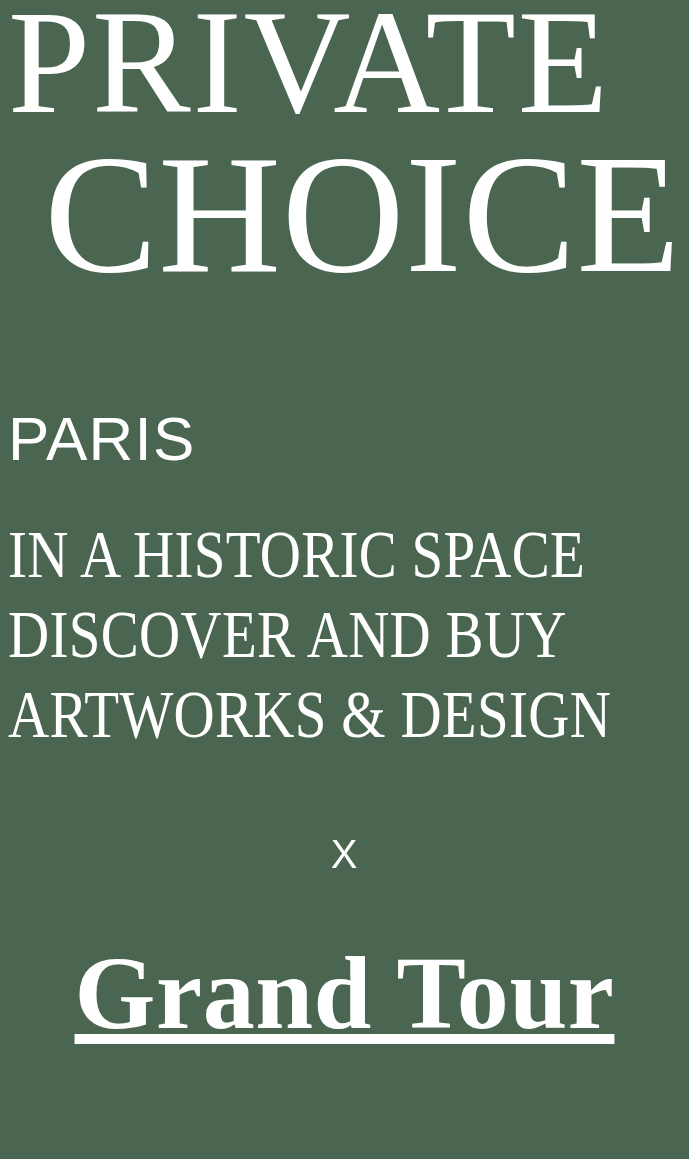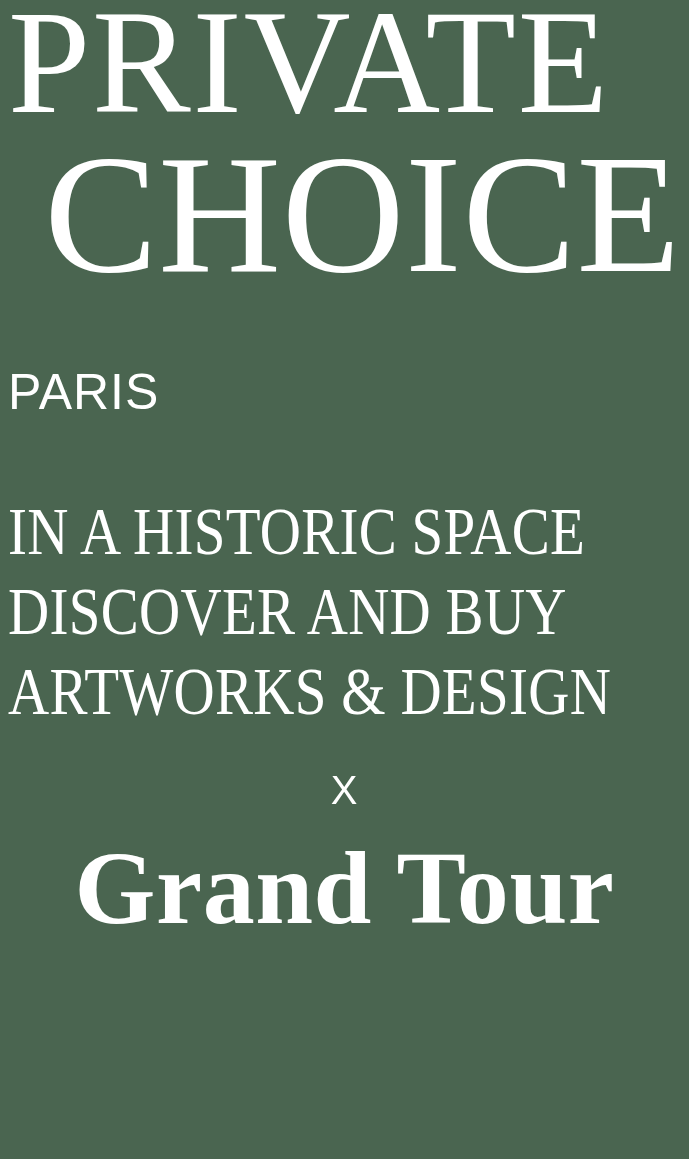--- a/index.html
+++ b/index.html
@@ -16,20 +16,21 @@
   }
   .poster {
     position: relative;
     width: 689px;
     height: 1159px;
     box-sizing: border-box;
     padding: 0 8px;
     display: flex;
     flex-direction: column;
     align-items: flex-start;
+    gap: 41px;
   }
   .title-block {
     margin-top: -6px;
     width: 100%;
   }
   .title-line {
     font-family: "Liberation Serif", serif;
     font-weight: 400;
     font-size: 152px;
     line-height: 0.92;
@@ -50,34 +51,33 @@
     margin-top: 6px;
     text-align: right;
   }
   .info-block {
     margin-top: 72px;
     width: 100%;
   }
   .info-line {
     font-family: "Liberation Sans", sans-serif;
     font-weight: 400;
-    font-size: 50px;
+    font-size: 62px;
     line-height: 1.08;
     letter-spacing: 0.02em;
     color: #ffffff;
     white-space: nowrap;
     margin: 0;
   }
   .info-line.dates {
     font-size: 62px;
     letter-spacing: 0.012em;
     margin-top: 10px;
   }
   .desc-block {
-    margin-top: 72px;
     width: 100%;
   }
   .desc-line {
     font-family: "Liberation Serif", serif;
     font-weight: 400;
     font-size: 57px;
     line-height: 1.2;
     letter-spacing: 0.005em;
     color: #ffffff;
     white-space: nowrap;
@@ -102,20 +102,21 @@
     width: 100%;
     text-align: center;
     font-family: "Liberation Serif", serif;
     font-weight: 700;
     font-size: 104px;
     line-height: 1;
     letter-spacing: 0.005em;
     color: #ffffff;
     margin-top: 26px;
     white-space: nowrap;
+    text-decoration: underline;
   }
 </style>
 </head>
 <body style="background: rgb(74, 101, 80);">
 
 <div class="poster">
 
   <div class="title-block">
     <div class="title-line first">PRIVATE</div>
     <div class="title-line second">CHOICE</div>

